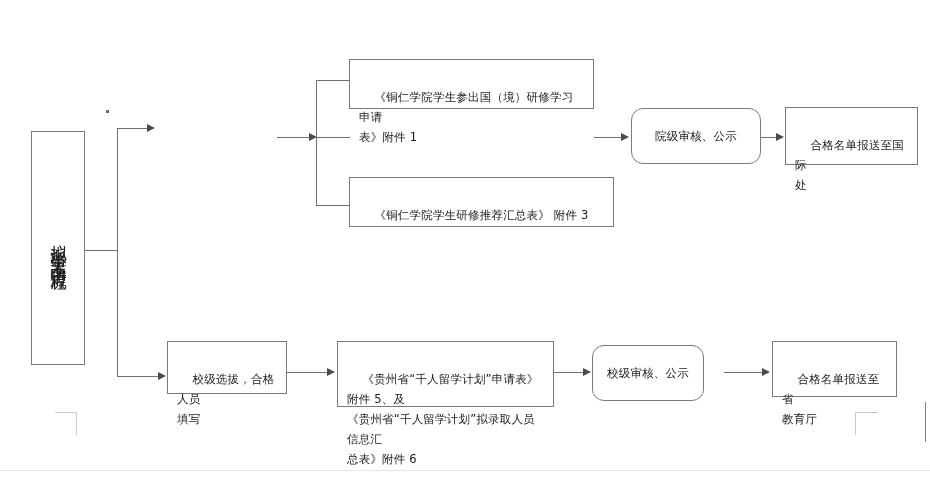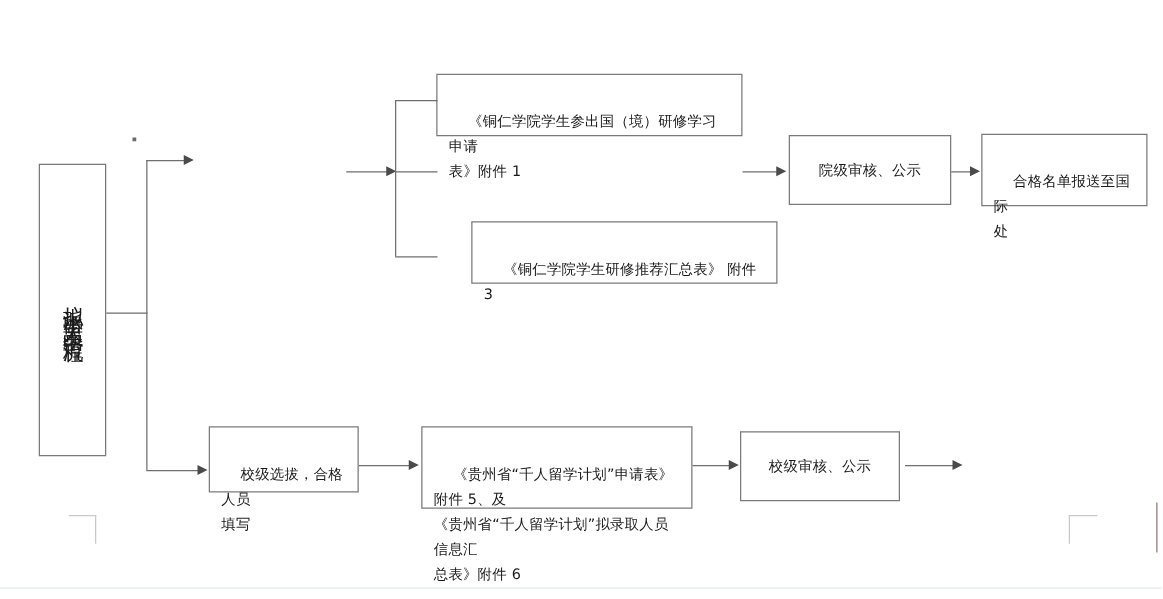--- a/index.html
+++ b/index.html
@@ -19,21 +19,21 @@
     background:#ffffff;
     color:#1a1a1a;
     font-size:11.5px;
     line-height:20px;
     padding:7px 9px 0 9px;
     letter-spacing:0.2px;
     white-space:pre-wrap;
   }
   .box.center{
     display:flex;align-items:center;justify-content:center;
-    padding:0 8px;text-align:center;
+    padding:0 8px;text-align:center;border-radius:12px;
   }
 
   
   .vbox{
     position:absolute;
     box-sizing:border-box;
     border:1px solid #7a7a7a;
     background:#ffffff;
     color:#1a1a1a;
     writing-mode:vertical-rl;
@@ -68,21 +68,21 @@
     <span>拟派留学人员申请流程</span>
   </div>
 
 
   <div class="box" style="left:349px;top:59px;width:245px;height:50px;">
     <span>《铜仁学院学生参出国（境）研修学习申请
 表》附件 1</span>
   </div>
 
 
-  <div class="box" style="left:349px;top:177px;width:245px;height:50px;margin-left:28px;">
+  <div class="box" style="left:349px;top:177px;width:265px;height:50px;">
     <span>《铜仁学院学生研修推荐汇总表》 附件 3</span>
   </div>
 
   <div class="box center" style="left:631px;top:108px;width:130px;height:56px;">
     <span>院级审核、公示</span>
   </div>
 
   <div class="box" style="left:167px;top:341px;width:120px;height:53px;">
     <span>校级选拔，合格人员
 填写</span>
@@ -92,24 +92,28 @@
     <span>合格名单报送至国际
 处</span>
   </div>
 
   <div class="box" style="left:337px;top:341px;width:217px;height:66px;">
     <span>《贵州省“千人留学计划”申请表》附件 5、及
 《贵州省“千人留学计划”拟录取人员信息汇
 总表》附件 6</span>
   </div>
 
-  <div class="box center" style="left:592px;top:345px;width:128px;height:56px;">
+  <div class="box center" style="left:592px;top:345px;width:112px;height:56px;">
     <span>校级审核、公示</span>
   </div>
 
+  <div class="box" style="left:772px;top:341px;width:125px;height:56px;">
+    <span>合格名单报送至省
+教育厅</span>
+  </div>
 
   <div class="hline" style="left:85px;top:250px;width:33px;"></div>
   <div class="vline" style="left:117px;top:128px;height:248px;"></div>
 
   <div class="hline" style="left:117px;top:128px;width:32px;"></div>
   <div class="arrow" style="left:147px;top:123.5px;"></div>
 
   <div class="hline" style="left:117px;top:376px;width:42px;"></div>
   <div class="arrow" style="left:158px;top:371.5px;"></div>
 

